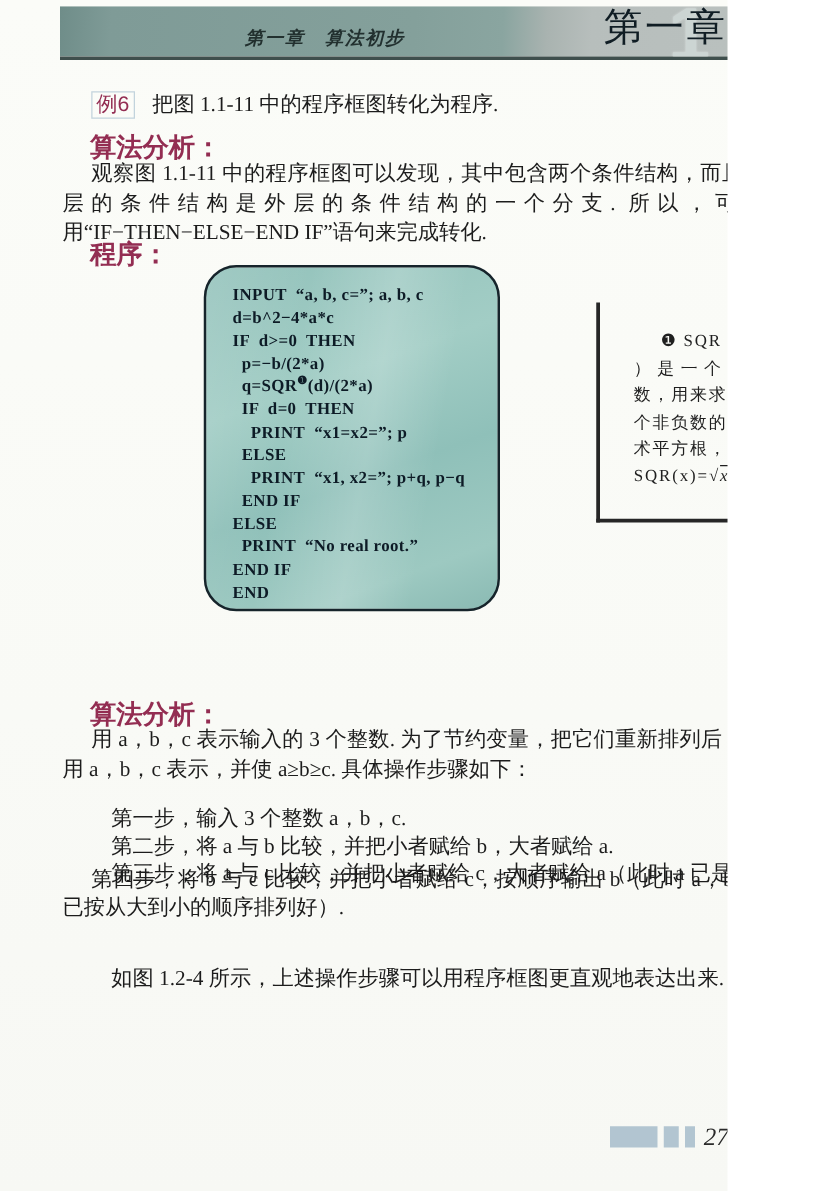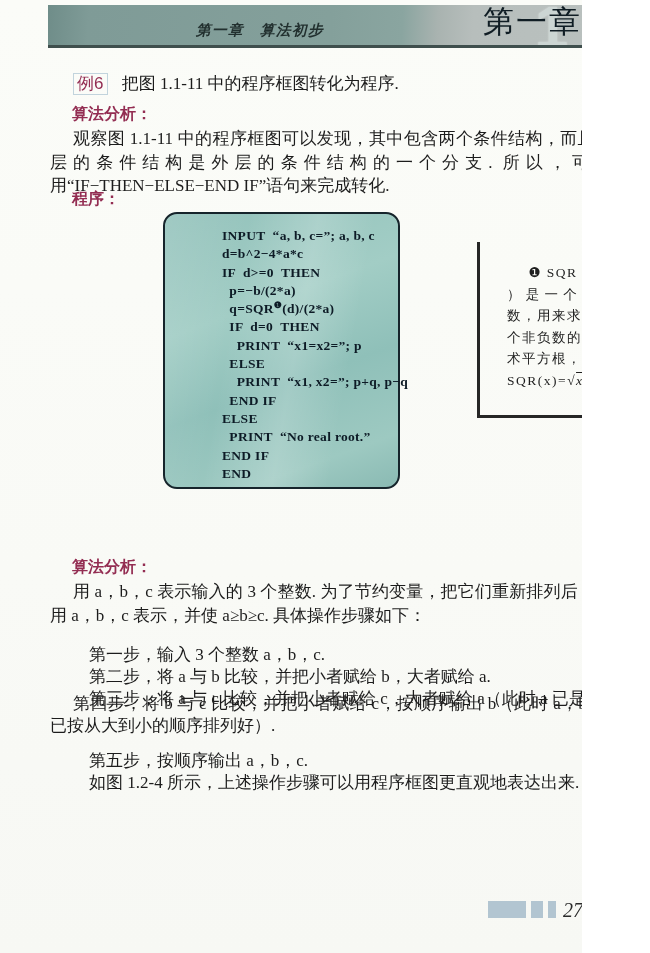--- a/index.html
+++ b/index.html
@@ -39,42 +39,41 @@
   .body-par{
     position:absolute;left:50px;width:562px;margin:0;
     font-size:17px;line-height:23.5px;text-align:justify;text-indent:23px;
   }
   .single-line{
     position:absolute;left:50px;width:580px;margin:16px;
     font-size:17px;line-height:23px;text-indent:23px;white-space:nowrap;
   }
   .mag-heading{
     position:absolute;left:72px;margin:0;
-    font-size:16px;font-weight:bold;color:#932d52;
+    font-size:21px;font-weight:bold;color:#932d52;
     font-family:"Liberation Sans","DejaVu Sans",sans-serif;
   }
   .ex-line{
     position:absolute;left:73px;margin:0;font-size:17px;line-height:24px;
   }
   .ex-label{
     color:#932d52;font-weight:normal;
     font-family:"Liberation Sans","DejaVu Sans",sans-serif;
     border:1px solid rgba(148,178,198,.55);
     padding:0 4px 1px 3px;margin-right:9px;
   }
   
   .code-box{
     position:absolute;left:163px;top:212px;width:237px;height:277px;
     background:
       linear-gradient(100deg,rgba(255,255,255,.12) 0%,rgba(255,255,255,0) 30%,rgba(255,255,255,.18) 55%,rgba(255,255,255,0) 75%),
       linear-gradient(160deg,#93c2bb 0%,#a2cdc5 35%,#8fc0b9 60%,#9dc9c1 85%,#8abab3 100%);
     border:2px solid #16242b;
-    border-radius:14px;
+    border-radius:26px;
     box-sizing:border-box;
-    padding-left:36px;
   }
   .code-pre{
     margin:13px 0 0 21px;
     font-family:"Liberation Serif","DejaVu Serif",serif;
     font-weight:bold;font-size:13.5px;line-height:18.3px;
     color:#0d1b26;letter-spacing:.3px;
   }
   .cl{white-space:pre;}
   .fn-sup{font-size:9px;vertical-align:super;line-height:0;}
   
@@ -145,21 +144,20 @@
 
 
   <h3 class="mag-heading" style="top:557px">算法分析：</h3>
 
   <p class="body-par" style="top:580px">用 a，b，c 表示输入的 3 个整数. 为了节约变量，把它们重新排列后，仍用 a，b，c 表示，并使 a≥b≥c. 具体操作步骤如下：</p>
 
   <p class="single-line" style="top:627px">第一步，输入 3 个整数 a，b，c.</p>
   <p class="single-line" style="top:649px">第二步，将 a 与 b 比较，并把小者赋给 b，大者赋给 a.</p>
   <p class="single-line" style="top:671px">第三步，将 a 与 c 比较，并把小者赋给 c，大者赋给 a（此时 a 已是三者中最大的）.</p>
   <p class="body-par" style="top:693px;line-height:21.5px">第四步，将 b 与 c 比较，并把小者赋给 c，按顺序输出 b（此时 a，b，c 已按从大到小的顺序排列好）.</p>
-  <p class="single-line" style="top:733px">第五步，按顺序输出 a，b，c.</p>
   <p class="single-line" style="top:755px">如图 1.2-4 所示，上述操作步骤可以用程序框图更直观地表达出来.</p>
 
   <div class="footer-rect" style="left:488px;width:38px;background:#b2c5d1"></div>
   <div class="footer-rect" style="left:531px;width:12px;background:#b2c5d1"></div>
   <div class="footer-rect" style="left:548px;width:8px;background:#b2c5d1"></div>
   <p class="page-number">27</p>
   <div class="footer-rect" style="left:592px;width:30px;background:#b2c5d1"></div>
   <div class="footer-rect" style="left:622px;width:10px;background:#5c6d76"></div>
   <div class="footer-rect" style="left:636px;width:10px;background:#161616"></div>
 

